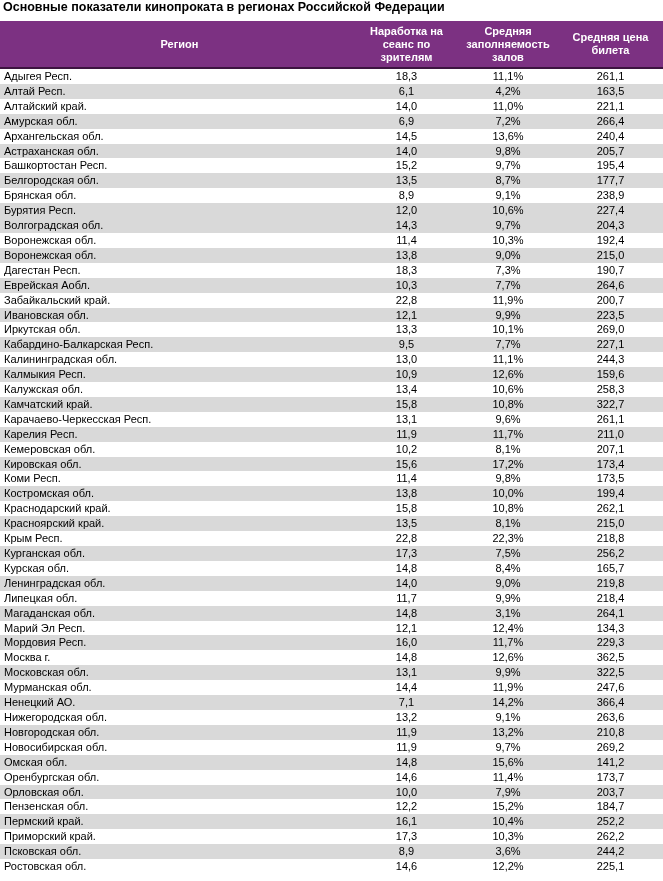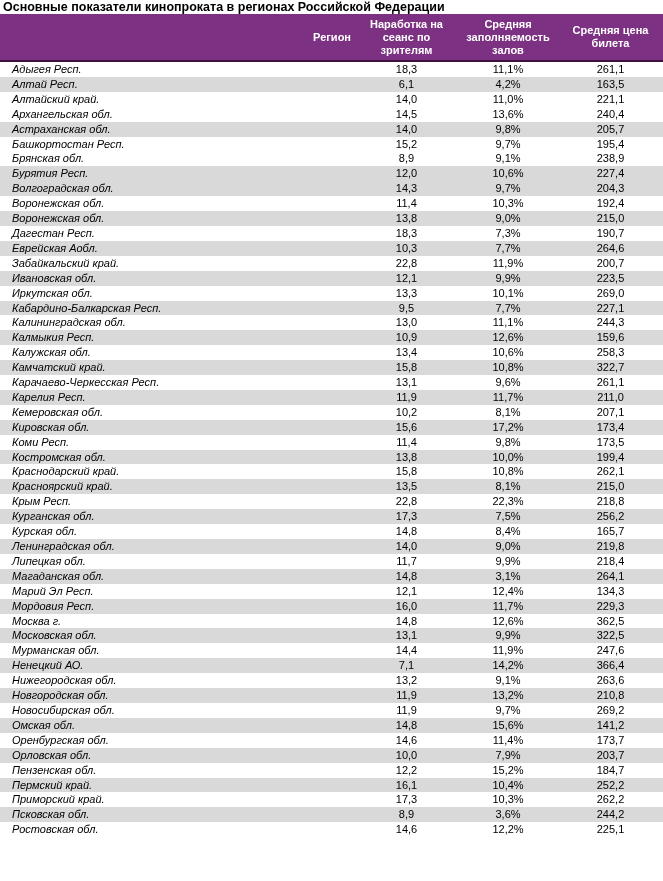--- a/index.html
+++ b/index.html
@@ -12,21 +12,21 @@
     width: 663px;
     height: 881px;
     overflow: hidden;
     background: #ffffff;
   }
   .title {
     font-size: 12.5px;
     font-weight: bold;
     color: #000000;
     line-height: 14px;
-    height: 14px;
+    height: 21px;
     padding-left: 3px;
     white-space: nowrap;
   }
   table {
     width: 663px;
     border-collapse: collapse;
     table-layout: fixed;
   }
   col.c1 { width: 355px; }
   col.c2 { width: 103px; }
@@ -38,36 +38,35 @@
     font-size: 11px;
     font-weight: bold;
     line-height: 13px;
     height: 42px;
     vertical-align: middle;
     text-align: center;
     padding: 2px 4px;
     border-bottom: 2px solid var(--header-border, #3D1440);
   }
   thead th.col-region {
-    text-align: right;
+    text-align: center;
     padding-left: 8px;
   }
   tbody td {
     font-size: 11px;
     color: #000000;
     height: 14.9px;
     line-height: 14.9px;
     padding: 0 4px;
     white-space: nowrap;
     overflow: hidden;
   }
   tbody td.cell-region {
     text-align: left;
-    padding-left: 12px;
-    font-style: italic;
+    padding-left: 4px;
   }
   tbody td.cell-num {
     text-align: center;
   }
   tbody tr { background: #ffffff; }
   tbody tr.alt { background: var(--row-alt-bg, #D9D9D9); }
 </style>
 </head>
 <body>
 
@@ -101,37 +100,49 @@
           <td class="cell-num">6,1</td>
           <td class="cell-num">4,2%</td>
           <td class="cell-num">163,5</td>
         </tr>
         <tr>
           <td class="cell-region">Алтайский край.</td>
           <td class="cell-num">14,0</td>
           <td class="cell-num">11,0%</td>
           <td class="cell-num">221,1</td>
         </tr>
+        <tr class="alt">
+          <td class="cell-region">Амурская обл.</td>
+          <td class="cell-num">6,9</td>
+          <td class="cell-num">7,2%</td>
+          <td class="cell-num">266,4</td>
+        </tr>
         <tr>
           <td class="cell-region">Архангельская обл.</td>
           <td class="cell-num">14,5</td>
           <td class="cell-num">13,6%</td>
           <td class="cell-num">240,4</td>
         </tr>
         <tr class="alt">
           <td class="cell-region">Астраханская обл.</td>
           <td class="cell-num">14,0</td>
           <td class="cell-num">9,8%</td>
           <td class="cell-num">205,7</td>
         </tr>
         <tr>
           <td class="cell-region">Башкортостан Респ.</td>
           <td class="cell-num">15,2</td>
           <td class="cell-num">9,7%</td>
           <td class="cell-num">195,4</td>
+        </tr>
+        <tr class="alt">
+          <td class="cell-region">Белгородская обл.</td>
+          <td class="cell-num">13,5</td>
+          <td class="cell-num">8,7%</td>
+          <td class="cell-num">177,7</td>
         </tr>
         <tr>
           <td class="cell-region">Брянская обл.</td>
           <td class="cell-num">8,9</td>
           <td class="cell-num">9,1%</td>
           <td class="cell-num">238,9</td>
         </tr>
         <tr class="alt">
           <td class="cell-region">Бурятия Респ.</td>
           <td class="cell-num">12,0</td>

